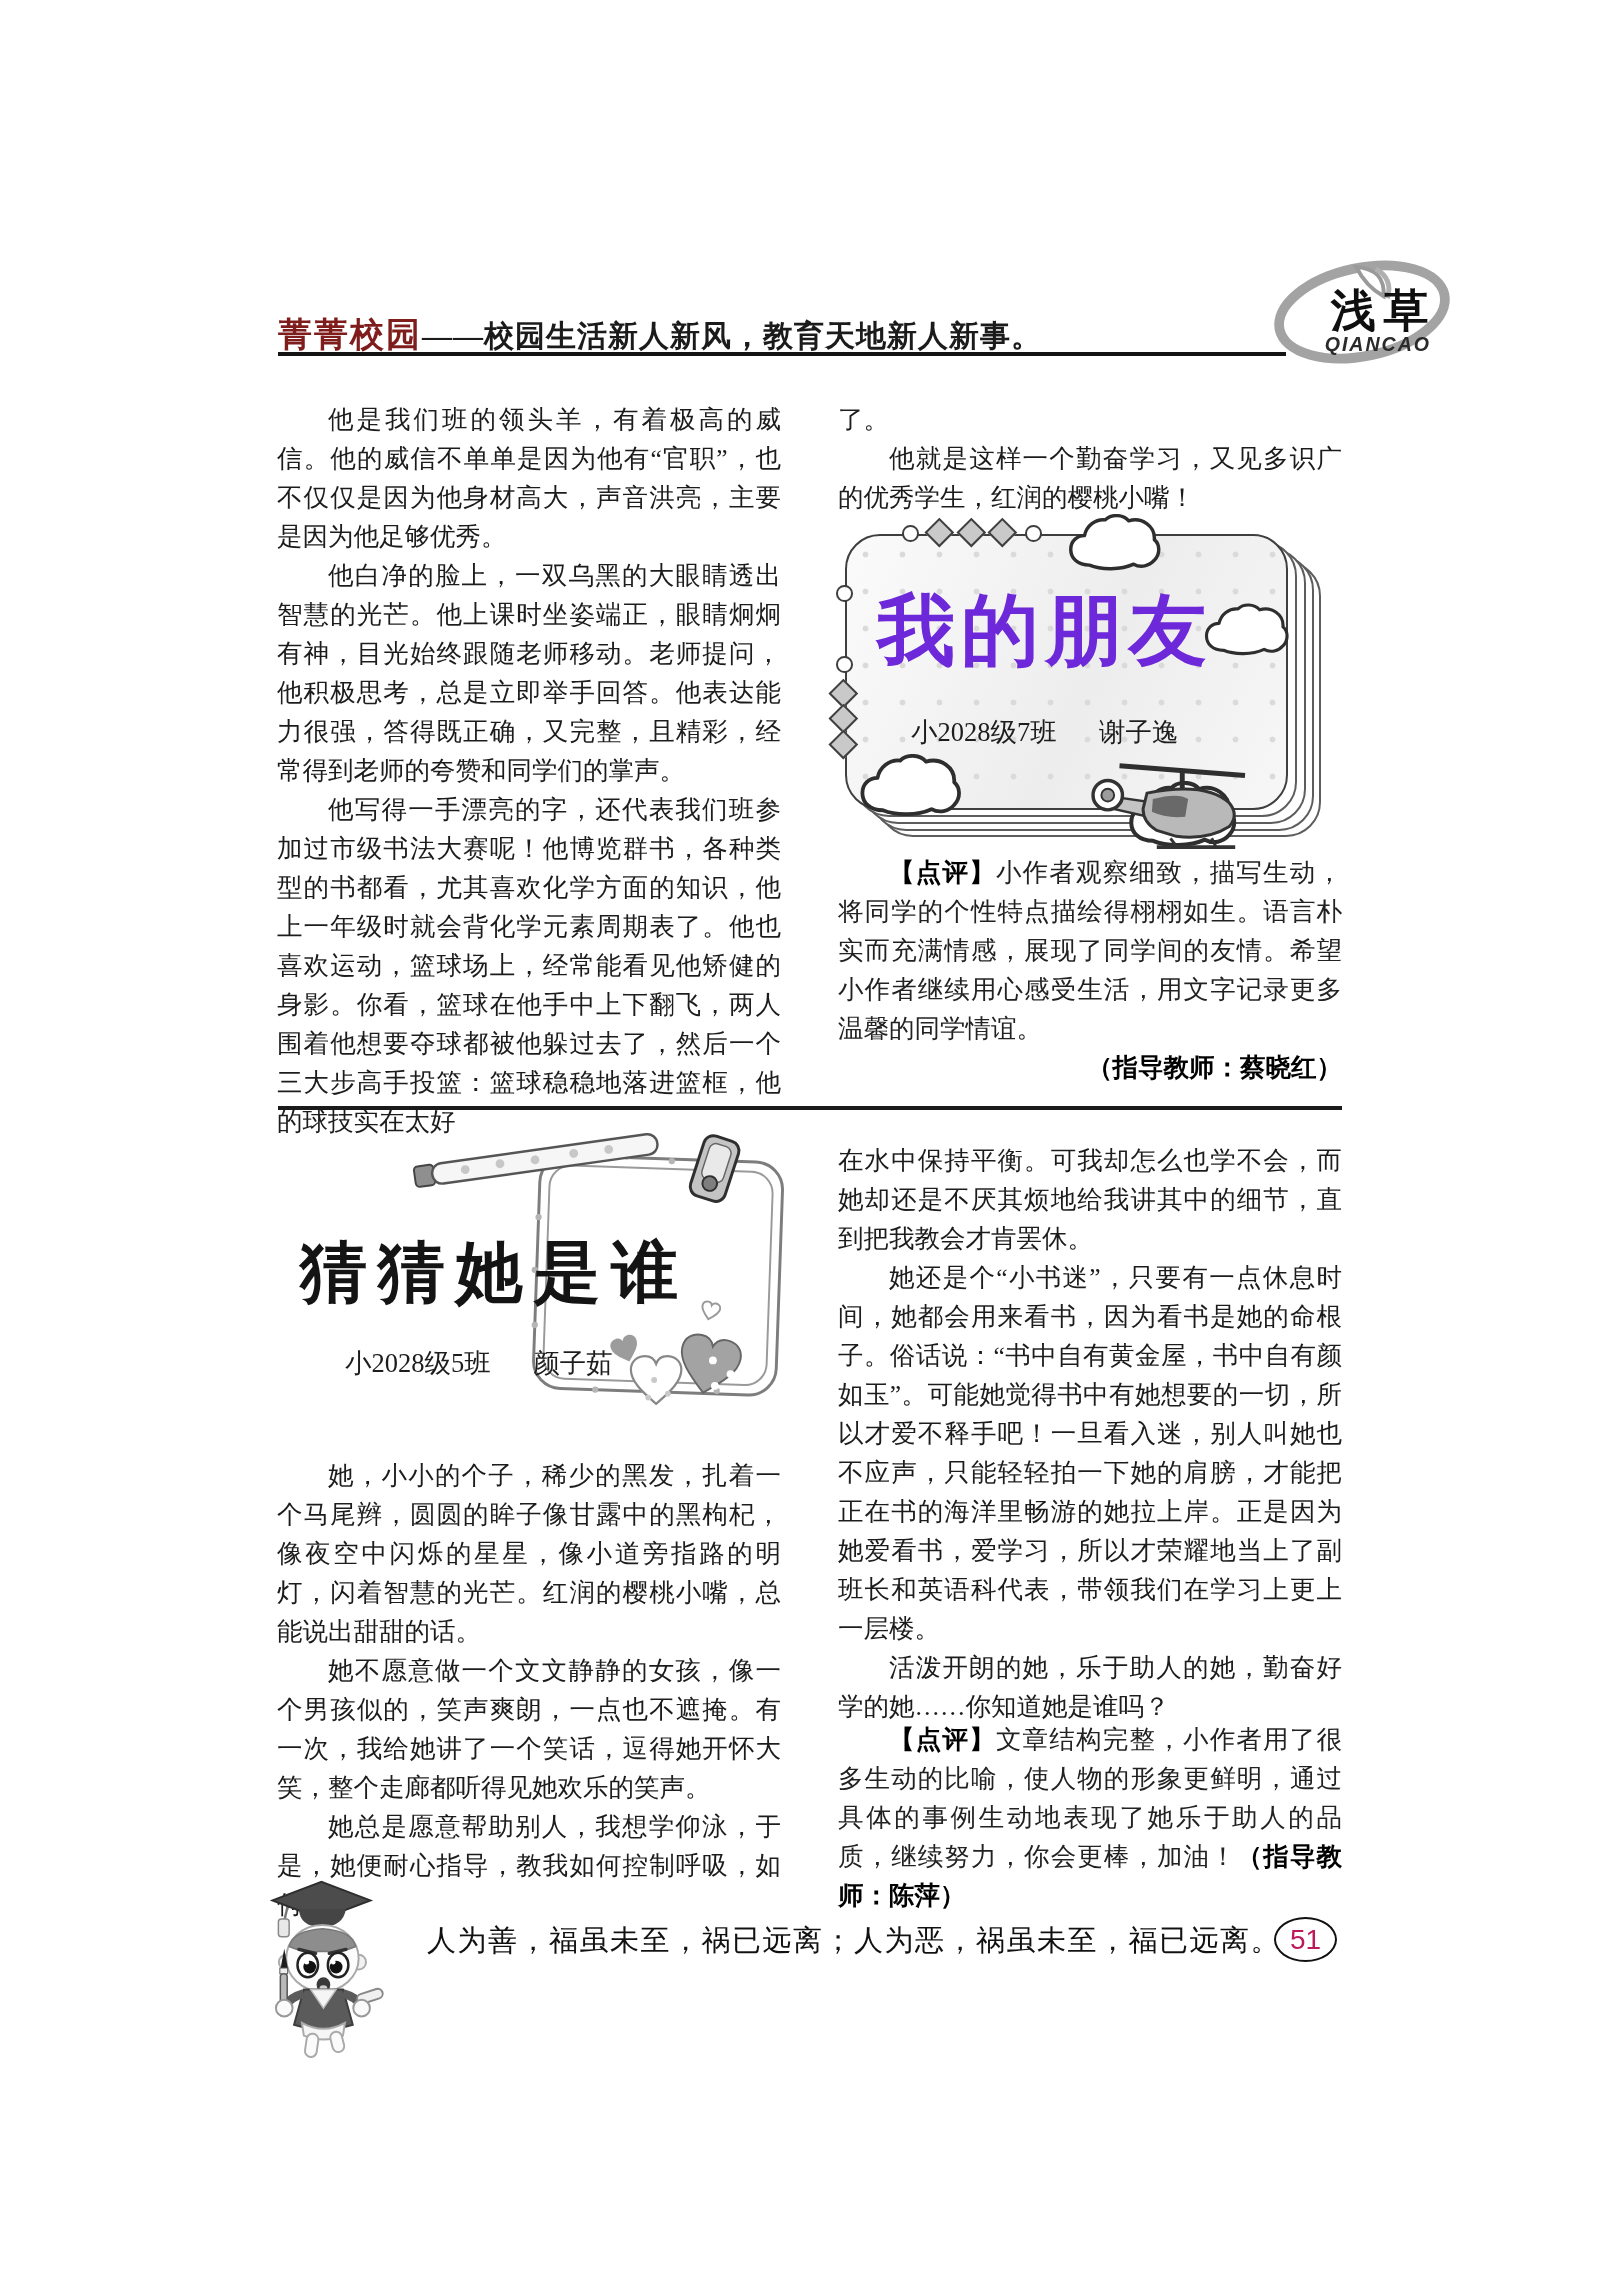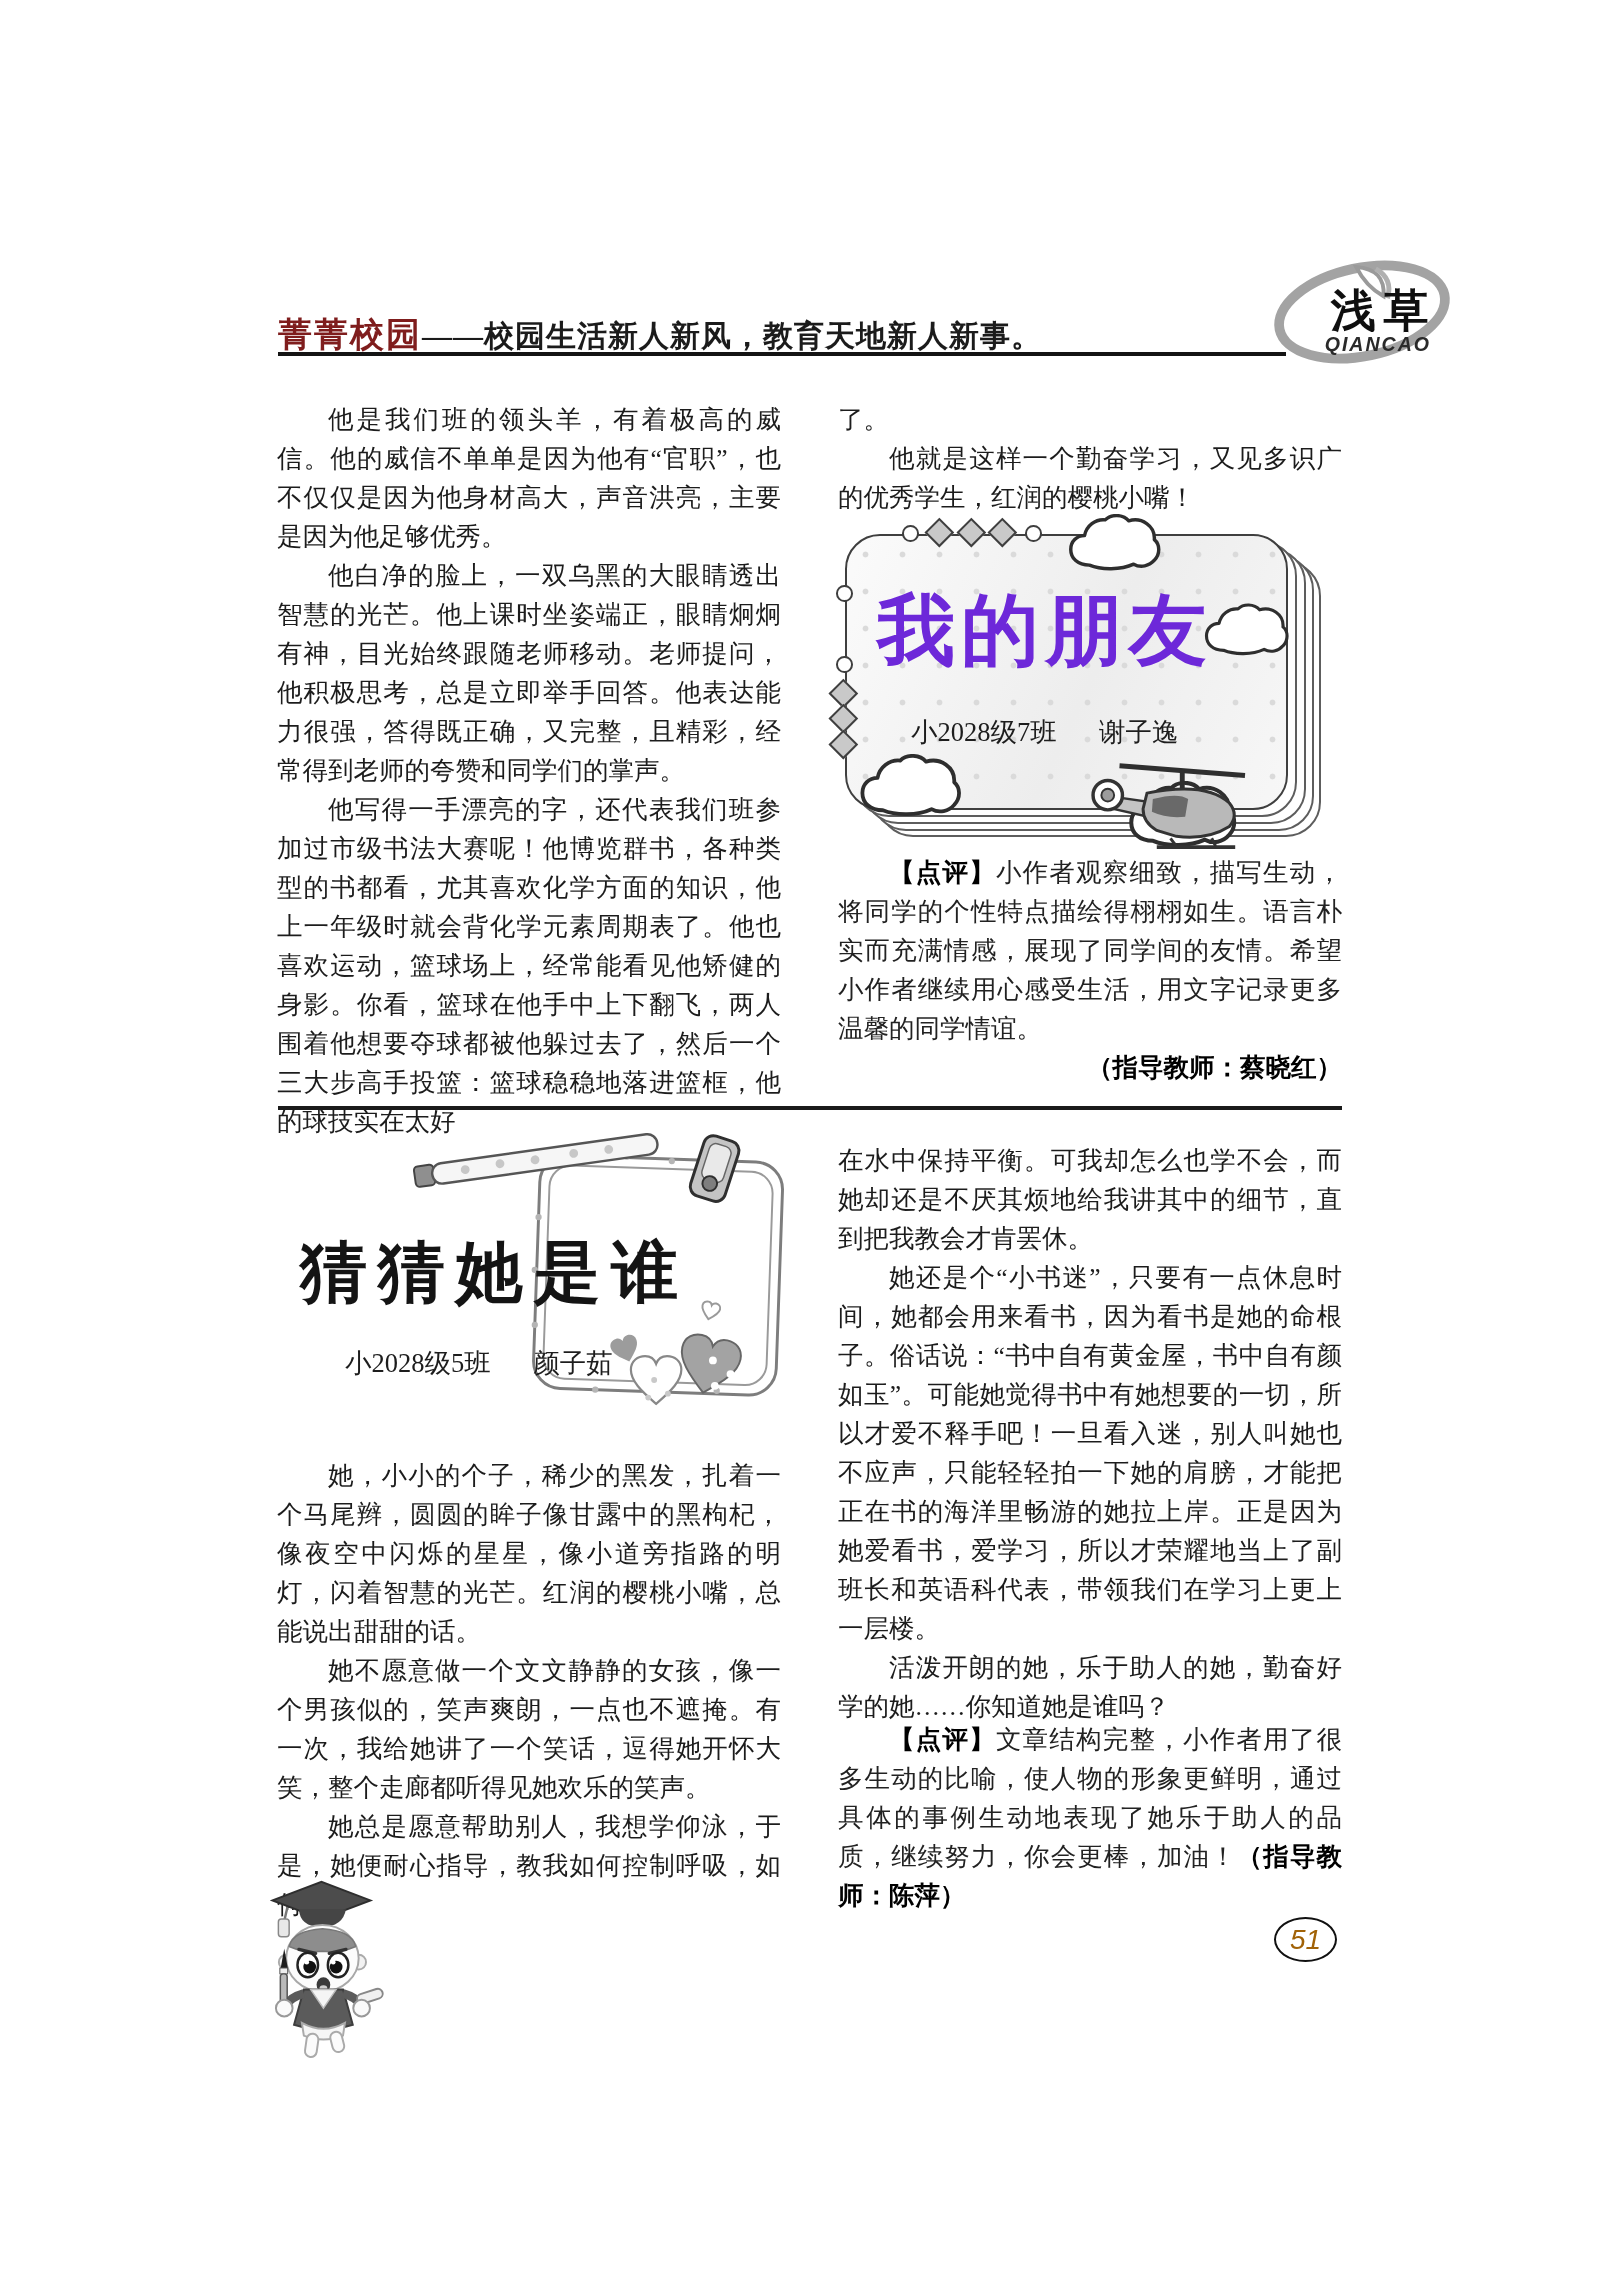--- a/index.html
+++ b/index.html
@@ -56,21 +56,21 @@
   .tb2 svg{position:absolute;left:0;top:0;}
   .tb2-title{position:absolute;left:300px;top:1227px;white-space:nowrap;z-index:4;
     font-family:"Liberation Sans","DejaVu Sans",sans-serif;font-weight:900;font-size:67px;letter-spacing:10.8px;color:#141414;}
   .tb2-byline{position:absolute;left:345px;top:1345px;z-index:4;font-size:26.5px;color:#1d1d1d;white-space:nowrap;}
   .tb2-byline .cls{margin-right:1.6em;}
 
   
   .mascot{position:absolute;left:245px;top:1874px;width:149px;height:188px;}
   .motto{position:absolute;left:427px;top:1921px;font-size:29px;letter-spacing:1.5px;color:#111;white-space:nowrap;}
   .pagenum{position:absolute;left:1274px;top:1917px;width:59px;height:41px;border:2.9px solid #111;border-radius:50%;
-    text-align:center;line-height:41px;font-family:"Liberation Sans","DejaVu Sans",sans-serif;font-size:28px;color:#a16207;font-style:italic;}
+    text-align:center;line-height:41px;font-family:"Liberation Sans","DejaVu Sans",sans-serif;font-size:28px;color:#be185d;}
 </style>
 </head>
 <body>
 
 <div class="page">
 
   <div class="header">
     <span class="sec">菁菁校园</span><span class="tag">——校园生活新人新风，教育天地新人新事。</span>
   </div>
   <div class="header-rule"></div>
@@ -251,16 +251,17 @@
       <rect x="35.5" y="96" width="8" height="6" fill="#eee" stroke="#555" stroke-width="1"></rect>
       <rect x="36" y="102" width="7" height="32" rx="3" fill="#b9b9b9" stroke="#555" stroke-width="1.5"></rect>
       <circle cx="40" cy="137" r="8.5" fill="#fafafa" stroke="#999" stroke-width="2"></circle>
       <rect x="114" y="120" width="27" height="10" rx="5" transform="rotate(-18 127 125)" fill="#f0f0f0" stroke="#888" stroke-width="2"></rect>
       <circle cx="119" cy="137" r="8.5" fill="#fafafa" stroke="#999" stroke-width="2"></circle>
       <path d="M58,152 Q80,164 102,152 L100,165 Q80,173 60,165 Z" fill="#f6f6f6" stroke="#aaa" stroke-width="2"></path>
       <rect x="62" y="163" width="12" height="24" rx="6" transform="rotate(8 68 175)" fill="#fbfbfb" stroke="#aaa" stroke-width="2"></rect>
       <rect x="88" y="161" width="12" height="21" rx="6" transform="rotate(-14 94 171)" fill="#fbfbfb" stroke="#aaa" stroke-width="2"></rect>
     </svg>
   </div>
+  <div class="motto">人为善，福虽未至，祸已远离；人为恶，祸虽未至，福已远离。</div>
   <div class="pagenum">51</div>
 
 </div>
 
 
 </body></html>

